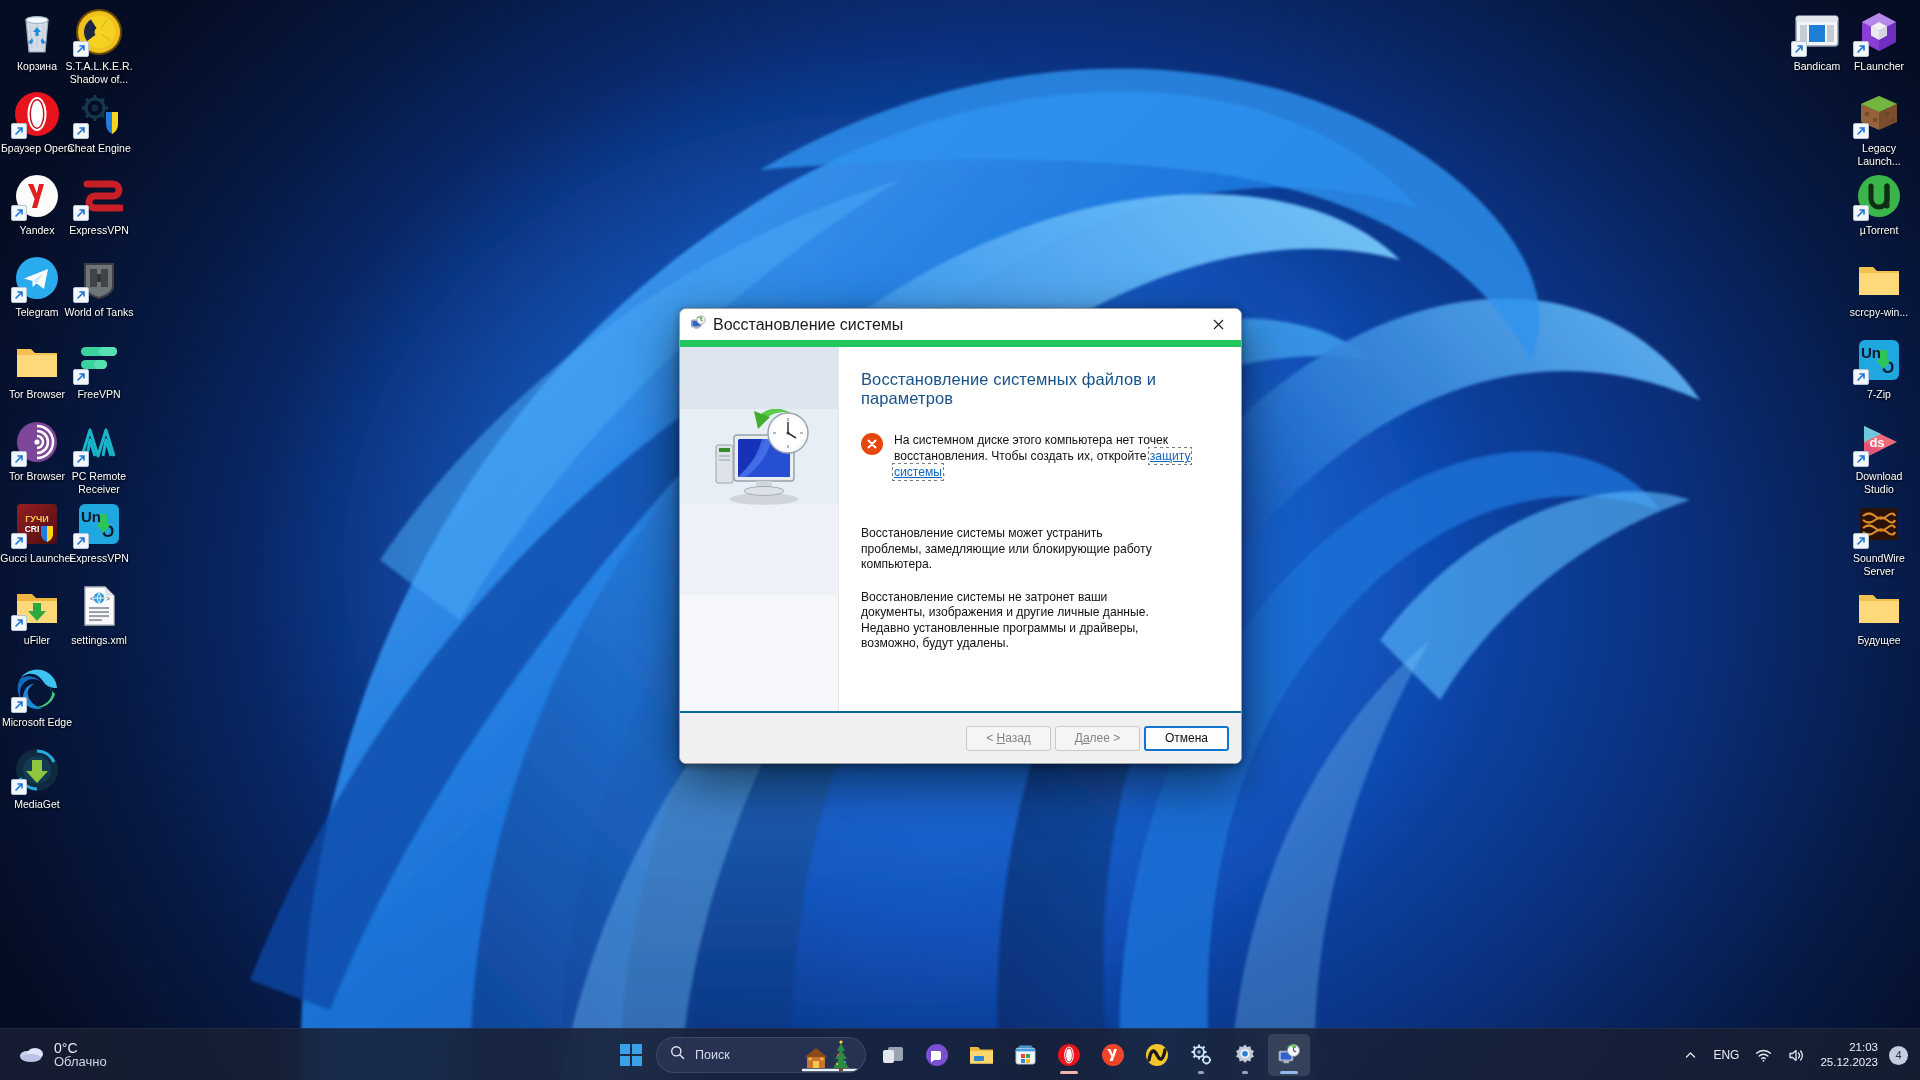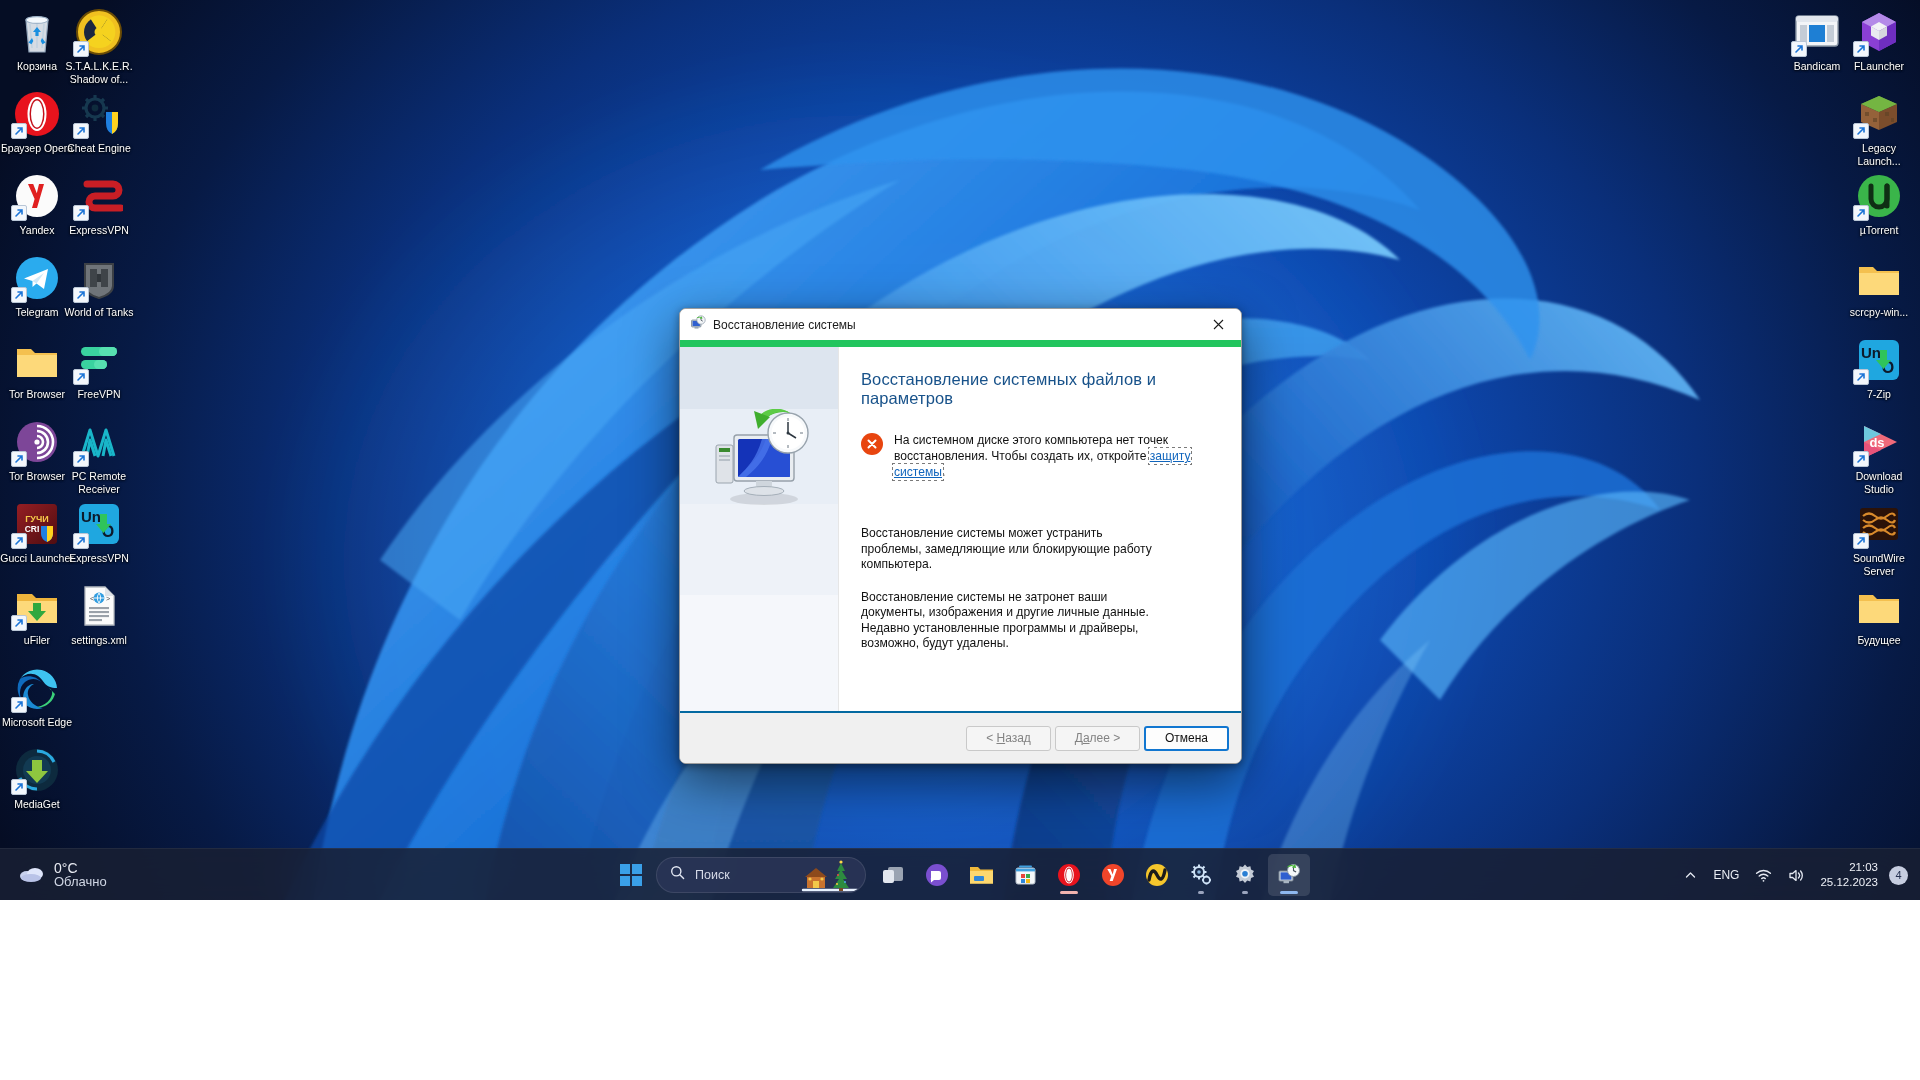--- a/index.html
+++ b/index.html
@@ -5,21 +5,21 @@
   * { box-sizing: border-box; margin: 0; padding: 0; }
   html, body {
     width: 1920px; height: 1080px;
     overflow: hidden;
     font-family: "Liberation Sans", sans-serif;
   }
 
   
   #desktop {
     position: relative;
-    width: 1920px; height: 900px;
+    width: 1920px; height: 1080px;
     background: #404040;
     overflow: hidden;
   }
   .wall-base {
     position: absolute; inset: 0;
     background:
       radial-gradient(ellipse 1100px 900px at 53% 55%, #1769d8 0%, #0d47ad 38%, #0a2f7a 62%, #071a45 82%, #050d24 100%),
       linear-gradient(150deg, #05101f 0%, #071530 40%, #050d20 100%);
   }
 
@@ -140,21 +140,21 @@
     overflow: hidden;
     display: flex; flex-direction: column;
   }
   #dlg-title {
     height: 31px; flex: 0 0 31px;
     background: #ffffff;
     display: flex; align-items: center;
     padding-left: 10px;
     position: relative;
   }
-  #dlg-title .tcap { font-size: 12px; color: #1b1b1b; margin-left: 7px; }
+  #dlg-title .tcap { font-size: 16px; color: #1b1b1b; margin-left: 7px; }
   #dlg-close {
     position: absolute; right: 0; top: 0;
     width: 45px; height: 31px;
     display:flex; align-items:center; justify-content:center;
     border-top-right-radius: 7px;
   }
 
   #dlg-body {
     flex: 1 1 auto;
     display: flex;

